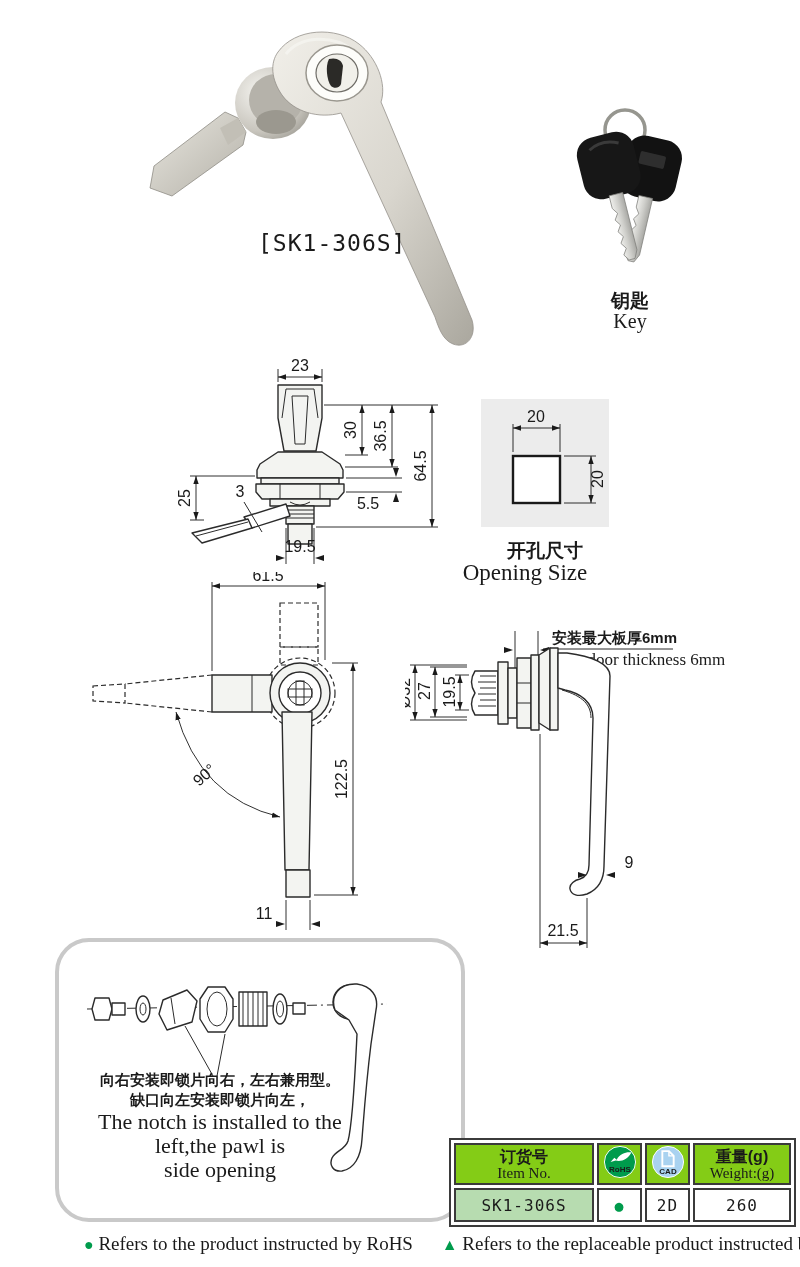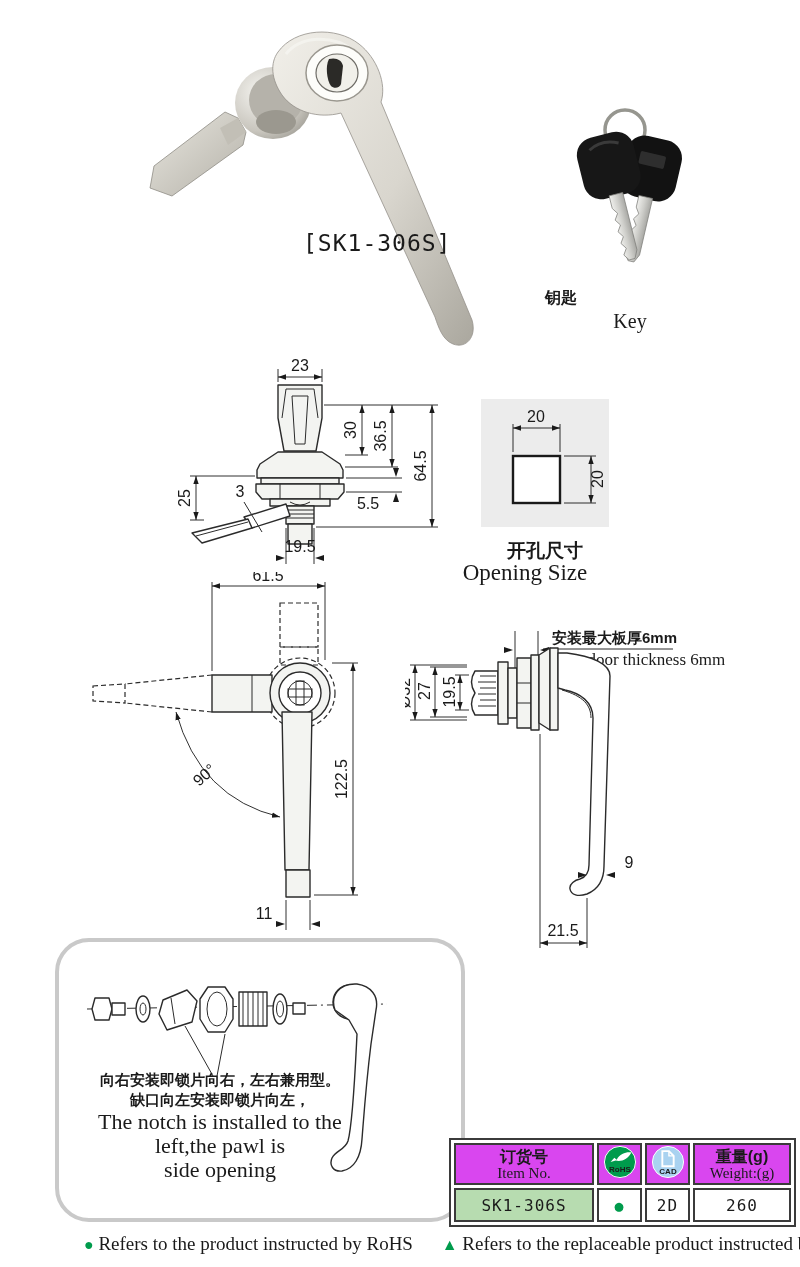--- a/index.html
+++ b/index.html
@@ -16,30 +16,30 @@
   .dim{stroke:#1a1a1a;stroke-width:0.9;fill:none;}
   svg.d1 .dim{marker-start:url(#ar1);marker-end:url(#ar1);}
   svg.d1 .dima{marker-end:url(#ar1);}
   svg.d2 .dim{marker-start:url(#ar2);marker-end:url(#ar2);}
   svg.d2 .dima{marker-end:url(#ar2);}
   svg.d3 .dim{marker-start:url(#ar3);marker-end:url(#ar3);}
   svg.d3 .dima{marker-end:url(#ar3);}
   svg.d4 .dim{marker-start:url(#ar4);marker-end:url(#ar4);}
   .zh{font-family:"Liberation Sans",sans-serif;font-weight:bold;}
   .serif{font-family:"Liberation Serif",serif;}
-  .mono{font-family:"DejaVu Sans Mono",monospace;margin-left:45px;}
+  .mono{font-family:"DejaVu Sans Mono",monospace;}
   
   #infobox{left:55px;top:938px;width:402px;height:276px;border:4px solid #c9c9c9;border-radius:34px;background:#fff;}
   #infobox-text{left:6px;top:128px;width:310px;text-align:center;}
   #infobox-text .zh-line{font-size:15px;font-weight:bold;line-height:20px;}
   #infobox-text .en-line{font-family:"Liberation Serif",serif;font-size:22px;line-height:24px;}
   
   #spec-table{left:449px;top:1138px;border-collapse:separate;border-spacing:3px;background:#fff;border:2px solid #3b3b3b;}
   #spec-table td{border:2px solid #3b3b3b;text-align:center;vertical-align:middle;padding:0 2px;}
-  #spec-table .hd{background:#d946ef;height:38px;}
+  #spec-table .hd{background:#84cc16;height:38px;}
   #spec-table .hd .l1{font-size:16px;font-weight:bold;line-height:17px;}
   #spec-table .hd .l2{font-family:"Liberation Serif",serif;font-size:15px;line-height:16px;}
   #spec-table .dr{height:30px;font-family:"DejaVu Sans Mono",monospace;font-size:16px;letter-spacing:1px;margin-left:18px;}
   .cell-item{width:132px;}
   .cell-icon{width:37px;}
   .cell-weight{width:90px;}
   .green-dot{color:#009b4c;font-size:15px;}
   #legend{right:25px;top:1211px;font-size:16px;font-weight:bold;white-space:nowrap;}
   #legend .sym{color:#009b4c;}
   #footer{left:84px;top:1233px;font-family:"Liberation Serif",serif;font-size:19px;white-space:nowrap;}
@@ -102,21 +102,21 @@
       <rect x="14" y="16" width="26" height="13" rx="2" fill="#2e2e2e"></rect>
       <polygon fill="url(#blade)" stroke="#7d7d79" stroke-width="0.7" points="22,60 36,60 36,118 32,126 26,126 22,120 26,114 22,108 26,102 22,96 26,90 22,84 26,78 22,72"></polygon>
     </g>
 
     <g transform="translate(28,42) rotate(-14)">
       <rect x="0" y="0" width="58" height="63" rx="18" fill="#171717"></rect>
       <path d="M14,12 q14,-8 30,0" stroke="#3a3a3a" stroke-width="3" fill="none"></path>
       <polygon fill="url(#blade)" stroke="#7d7d79" stroke-width="0.7" points="22,61 36,61 36,120 32,128 26,128 22,122 26,116 22,110 26,104 22,98 26,92 22,86 26,80 22,74"></polygon>
     </g>
   </svg>
-  <div class="abs zh" style="left:545px;top:288px;width:170px;text-align:left;font-size:16px;">钥匙</div>
+  <div class="abs zh" style="left:545px;top:288px;width:170px;text-align:center;font-size:19px;">钥匙</div>
   <div class="abs serif" style="left:545px;top:310px;width:170px;text-align:center;font-size:20px;">Key</div>
 
   <svg class="abs d1" style="left:140px;top:356px" width="360" height="230" viewBox="0 0 360 230">
     <defs>
       <marker id="ar1" markerWidth="10" markerHeight="8" refX="9" refY="4" orient="auto-start-reverse">
         <polygon points="0,1 9,4 0,7" fill="#1a1a1a"></polygon>
         </marker>
     </defs>
 
     <path class="outline" d="M138,29 L182,29 L182,62 L176,95 L144,95 L138,62 Z"></path>

